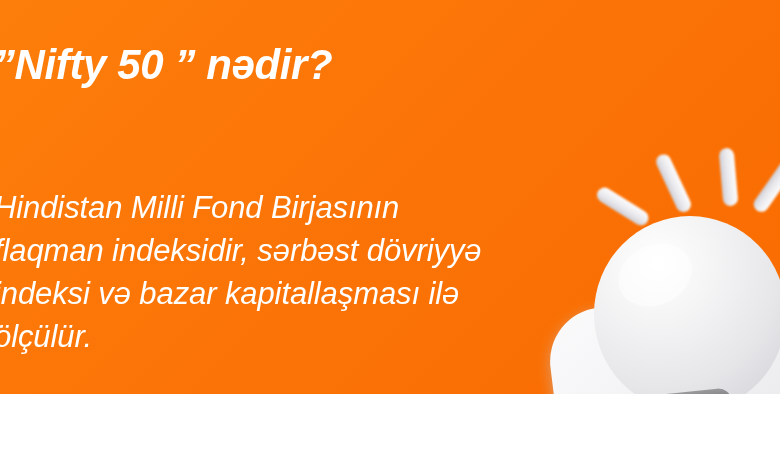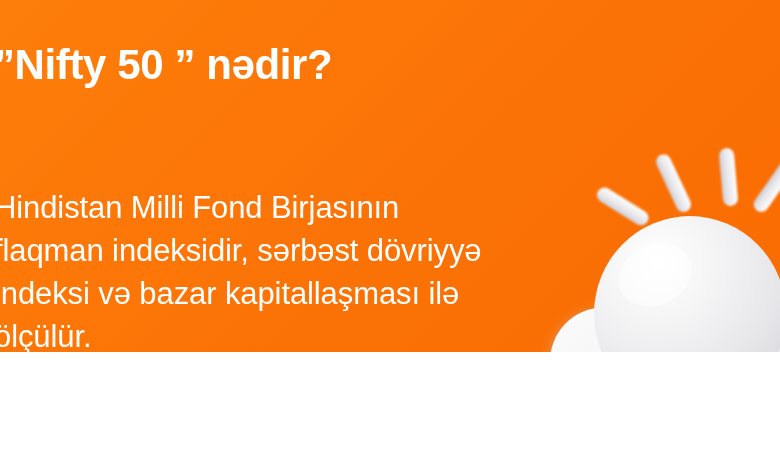--- a/index.html
+++ b/index.html
@@ -4,23 +4,24 @@
 <title>Nifty 50 Info Card</title>
 <style>
   * { margin:0; padding:0; box-sizing:border-box; }
   html, body {
     width:780px; height:470px;
     overflow:hidden;
     font-family:"Liberation Sans", sans-serif;
   }
   #slide {
     position:relative;
-    width:780px; height:352px;
+    width:780px; height:394px;
     overflow:hidden;
     background:linear-gradient(135deg,#fd7e0a 0%,#fb7407 45%,#f96b00 100%);
+    font-style:italic;
   }
 
   
   #illustration {
     position:absolute;
     left:0; top:0;
     width:780px; height:470px;
     pointer-events:none;
   }
 

